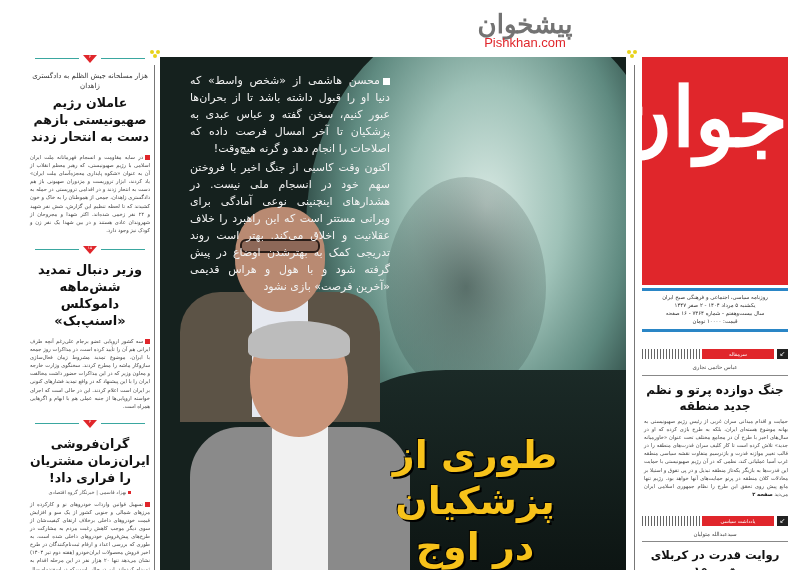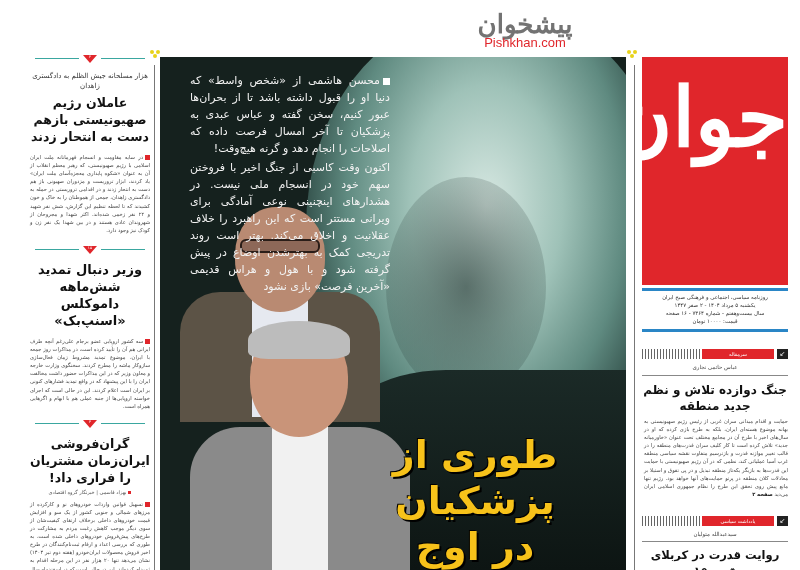--- a/index.html
+++ b/index.html
@@ -181,21 +181,21 @@
   </div>
   <div class="blue-bar" style="top:272px"></div>
 
   <div class="section-bar" style="top:292px">
     <div class="stripes"></div>
     <div class="label">سرمقاله</div>
     <div class="arrow-box">↙</div>
   </div>
   <div class="author" style="top:307px">عباس حاتمی نجاری</div>
   <div class="thin-rule" style="top:318px"></div>
-  <div class="headline r-head1">جنگ دوازده تلاش و نظم جدید منطقه</div>
+  <div class="headline r-head1">جنگ دوازده پرتو و نظم جدید منطقه</div>
   <p class="r-body"><span>حمایت و اقدام میدانی سران غربی از رئیس رژیم صهیونیستی به بهانه موضوع هسته‌ای ایران، بلکه به طرح بازی کرده که او در سال‌های اخیر با طرح آن در مجامع مختلف تحت عنوان «خاورمیانه جدید» تلاش کرده است تا کار کلیف سران قدرت‌های منطقه را در قالب تغییر موازنه قدرت و بازترسیم متفاوت نقشه سیاسی منطقه غرب آسیا عملیاتی کند، نظمی که در آن رژیم صهیونیستی با حمایت این قدرت‌ها به بازیگر یکه‌تاز منطقه تبدیل و در پی تفوق و استیلا بر معادلات کلان منطقه در پرتو حمایت‌های آنها خواهد بود. رژیم تنها مانع پیش روی تحقق این طرح را نظام جمهوری اسلامی ایران می‌دید</span> <b>صفحه ۲</b></p>
 
   <div class="section-bar" style="top:459px">
     <div class="stripes"></div>
     <div class="label">یادداشت سیاسی</div>
     <div class="arrow-box">↙</div>
   </div>
   <div class="author" style="top:474px">سیدعبدالله متولیان</div>
   <div class="thin-rule" style="top:484px"></div>
   <div class="headline r-head2">روایت قدرت در کربلای قرن ۱۵</div>

